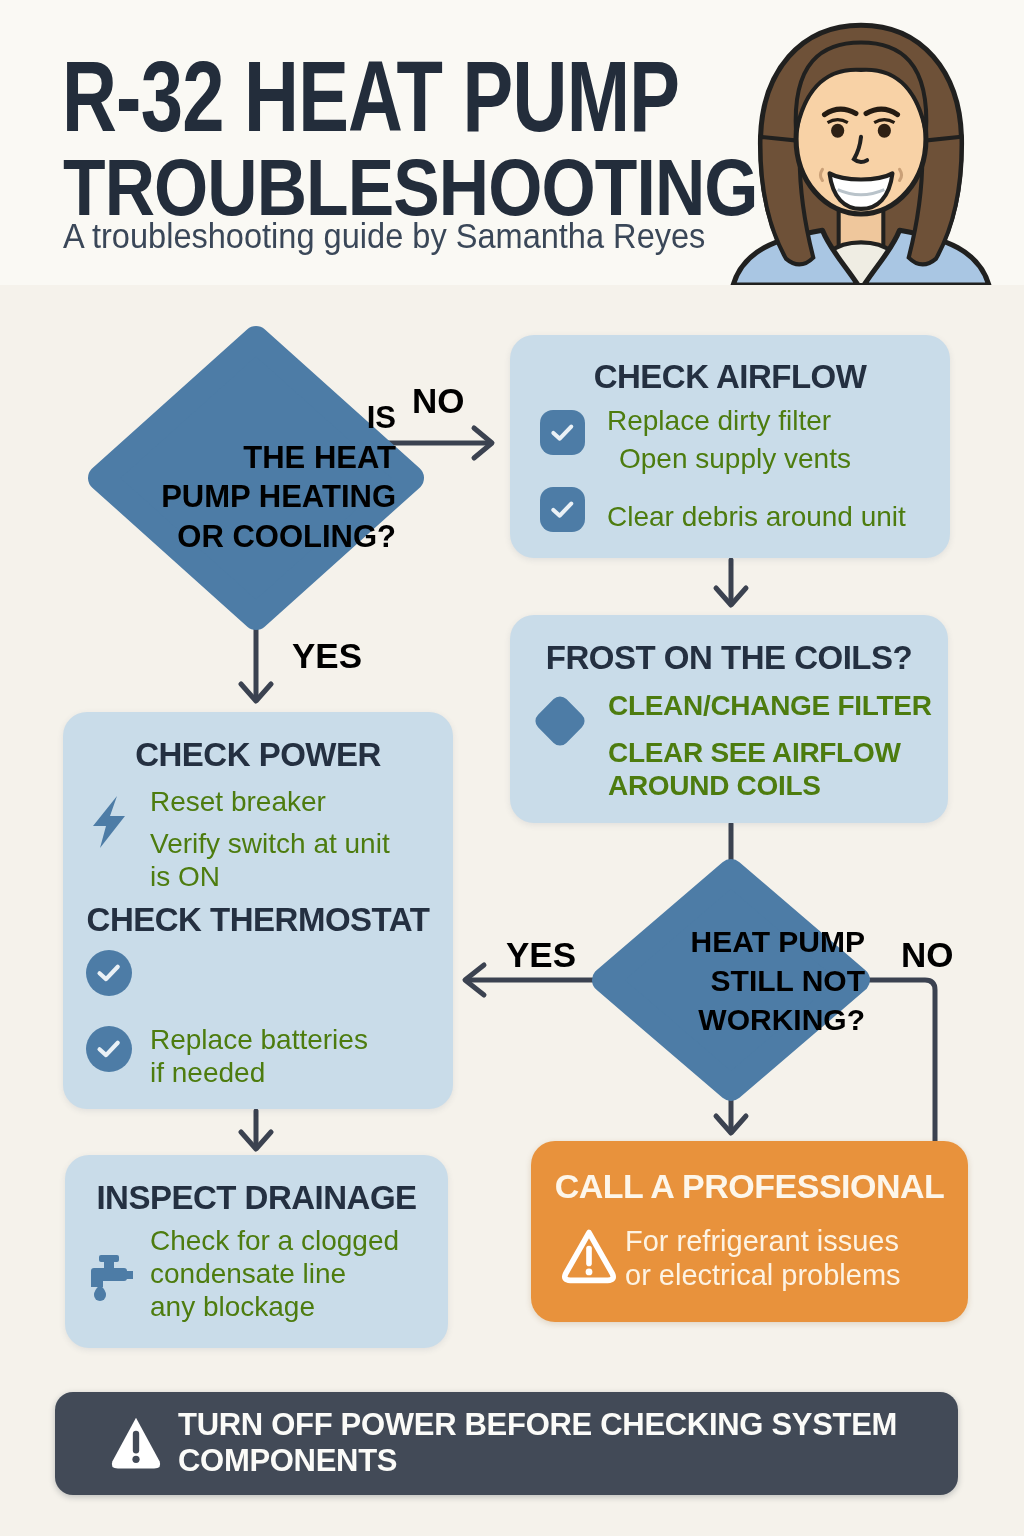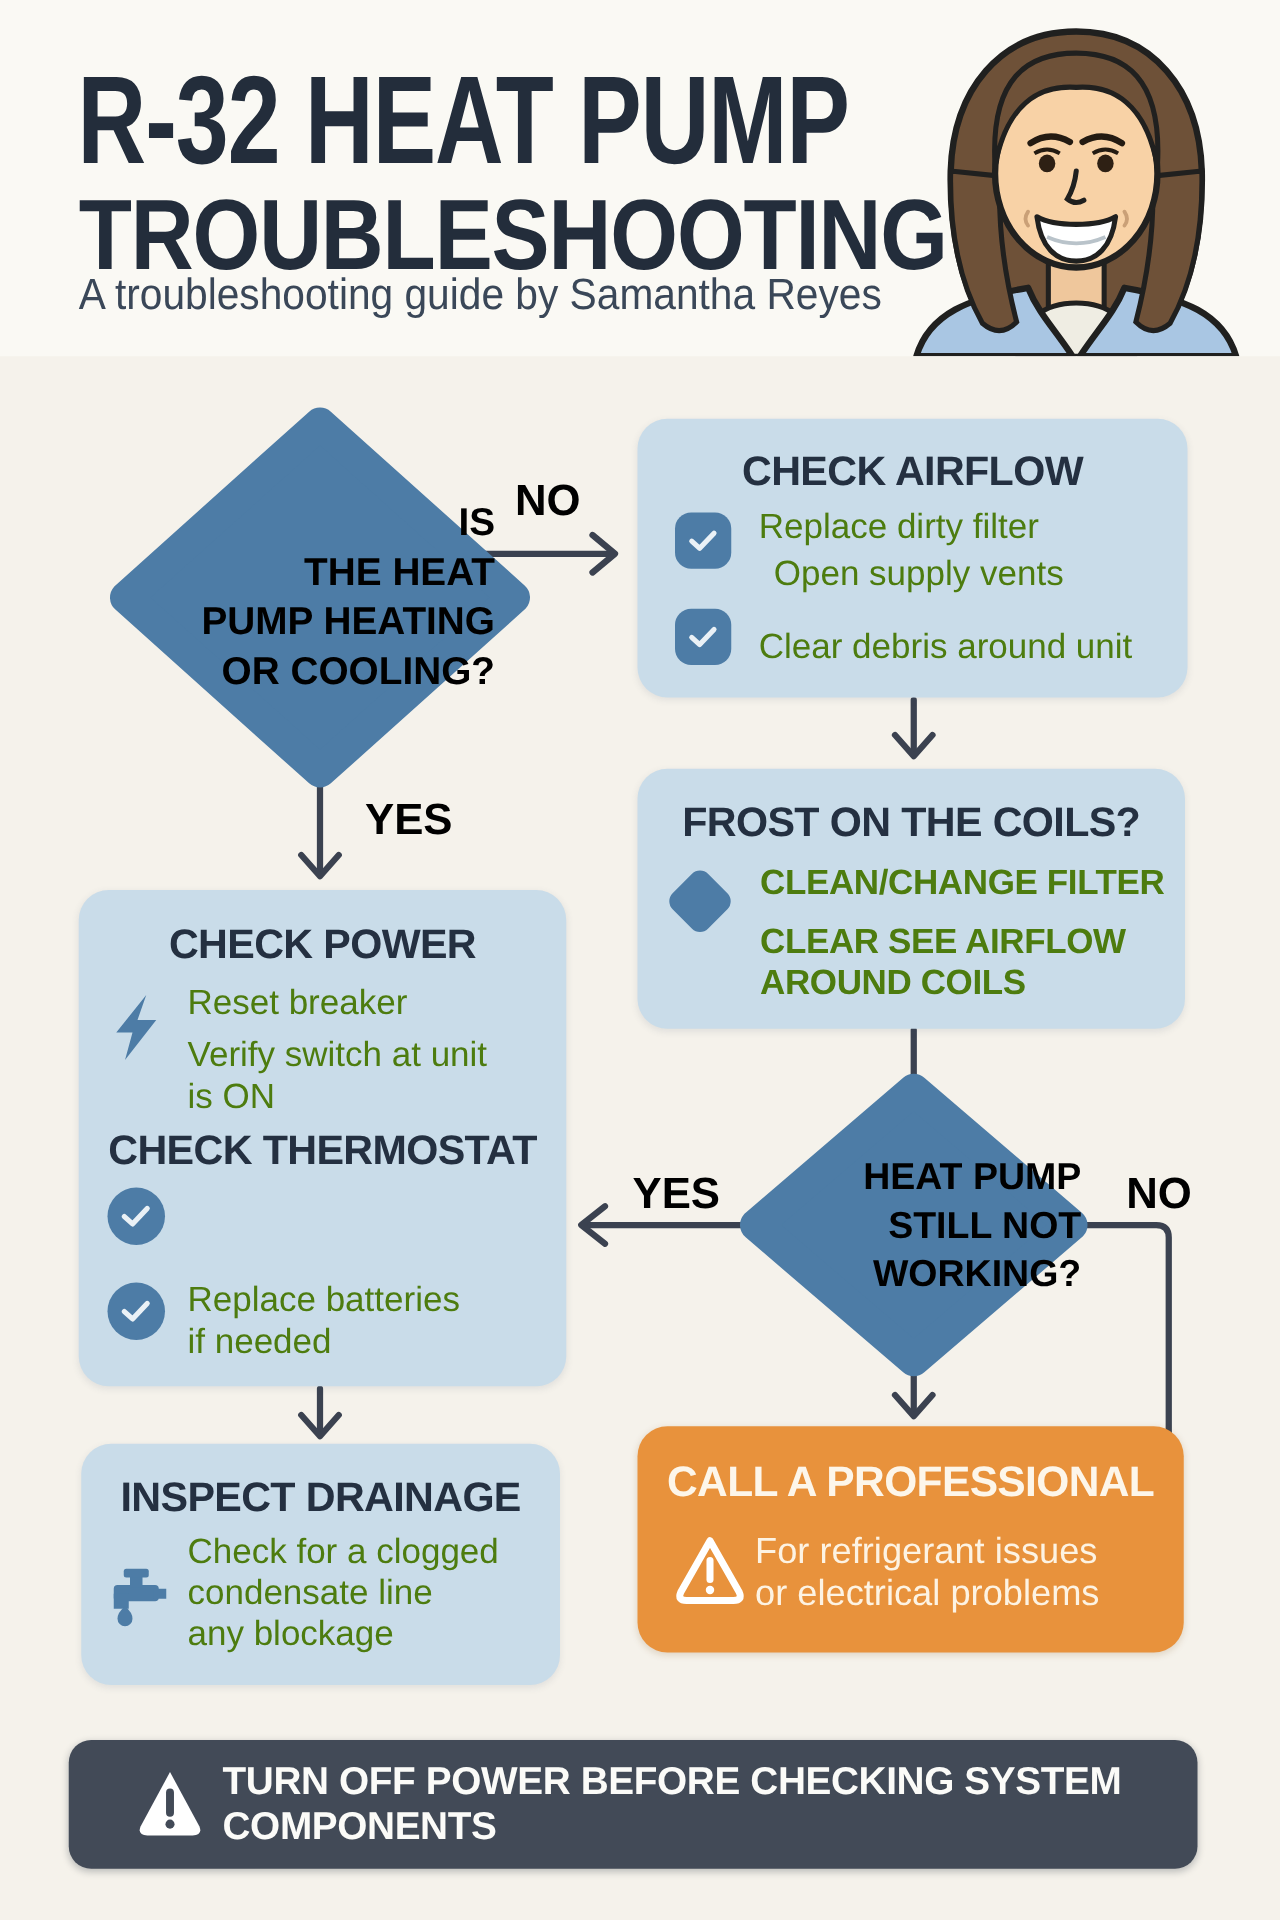--- a/index.html
+++ b/index.html
@@ -25,21 +25,21 @@
   .ml{white-space:pre-line;}
   .diamond-text{position:absolute;color:#000000;font-weight:800;text-align:right;white-space:pre-line;}
   .edge-label{position:absolute;font-size:35px;font-weight:800;color:#000000;}
   .badge{position:absolute;background:#4d7ca6;display:flex;align-items:center;justify-content:center;}
   .badge svg{width:68%;height:68%;}
   .sq{border-radius:13px;}
   .ci{border-radius:50%;}
   .bullet-diamond{position:absolute;background:#4d7ca6;border-radius:9px;transform:rotate(45deg);}
   .upper{font-weight:700;letter-spacing:-.3px;}
   
-  .pro-box{position:absolute;background:#e8923c;border-radius:24px;box-shadow:0 2px 6px rgba(120,70,10,.18);}
+  .pro-box{position:absolute;background:#e8923c;border-radius:24px;box-shadow:0 2px 6px rgba(120,70,10,.18);margin-left:21px;}
   .pro-title{position:absolute;font-size:34px;font-weight:800;color:#fdf6ea;text-align:center;letter-spacing:-.5px;}
   .pro-text{position:absolute;font-size:29px;color:#fdf3e3;line-height:1.16;white-space:pre-line;}
   
   .footer-bar{position:absolute;left:55px;top:1392px;width:903px;height:103px;background:#424a57;border-radius:18px;
           box-shadow:0 2px 6px rgba(20,30,45,.25);}
   .footer-text{position:absolute;left:123px;top:15px;font-size:31px;font-weight:800;color:#fbfbf8;
           line-height:1.16;white-space:pre-line;letter-spacing:-.3px;}
   .footer-icon{position:absolute;left:52px;top:22px;width:58px;height:58px;}
 </style>
 </head>

